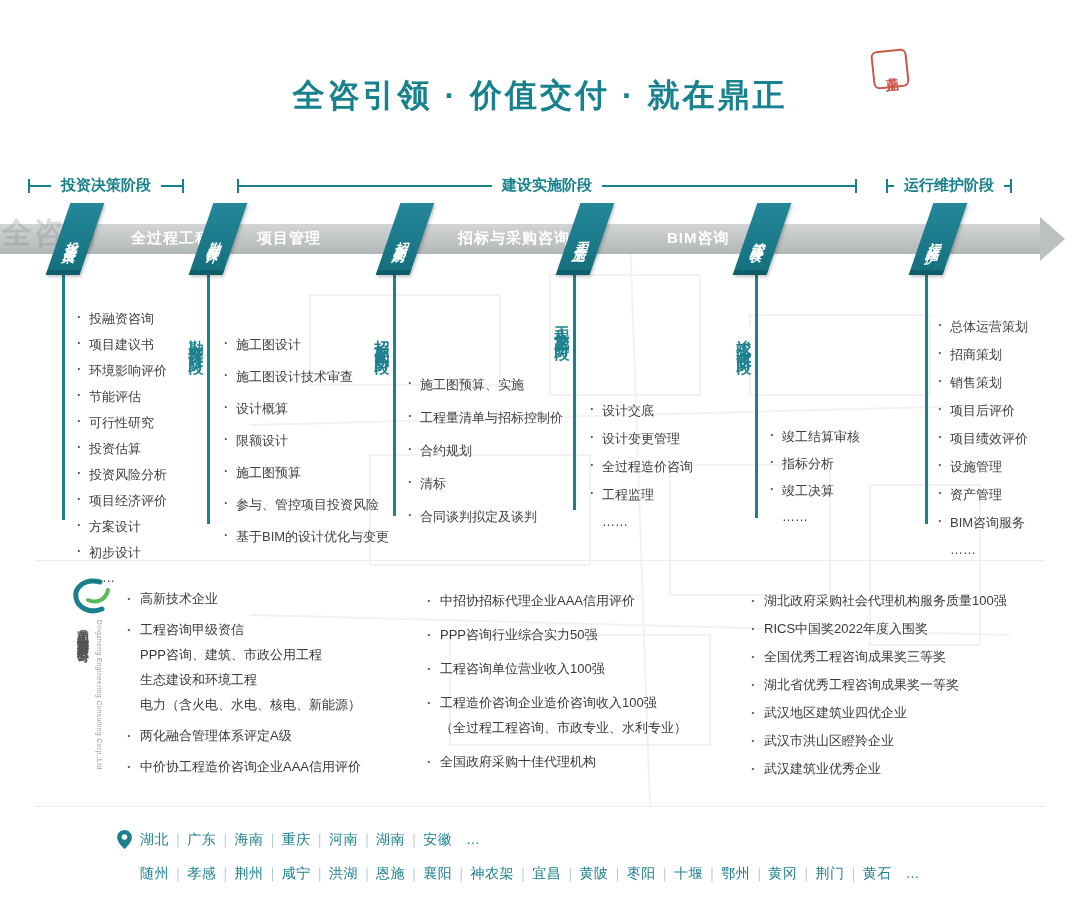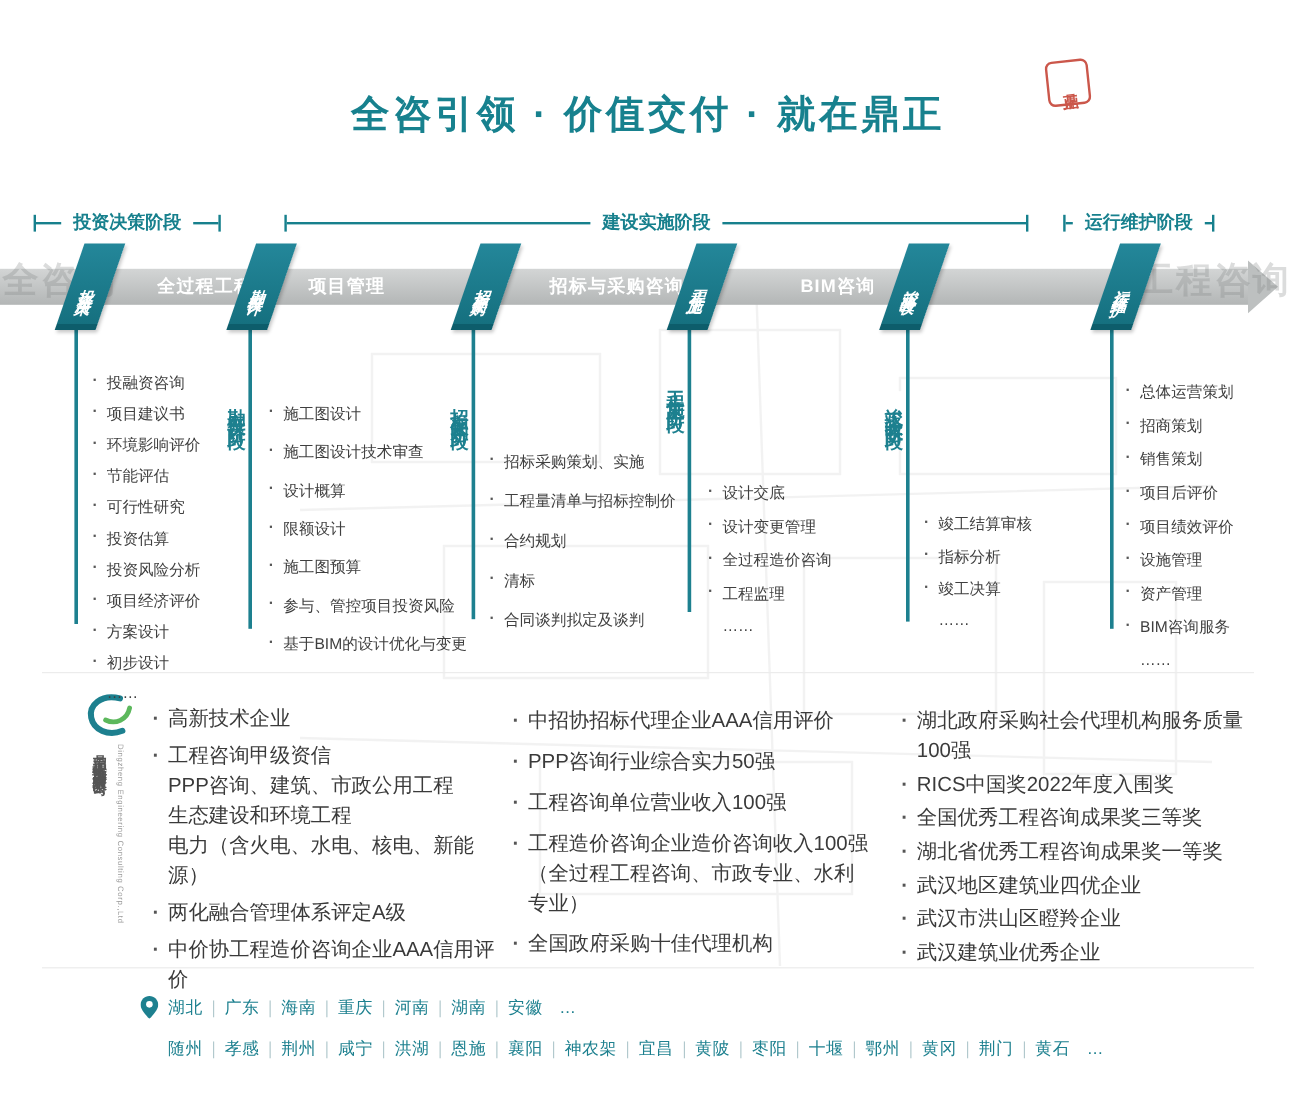--- a/index.html
+++ b/index.html
@@ -79,21 +79,21 @@
   .d1{top:560px}.d2{top:806px}
 
   
   .logo{position:absolute;left:70px;top:576px;}
   .company-cn{position:absolute;left:74px;top:620px;height:170px;writing-mode:vertical-rl;
         font-size:12px;font-weight:700;color:#555;letter-spacing:2px;}
   .company-en{position:absolute;left:96px;top:620px;height:170px;writing-mode:vertical-rl;
         font-size:6.5px;color:#9a9a9a;letter-spacing:.5px;}
 
   
-  .cred{position:absolute;font-size:17px;color:#3a3a3a;}
+  .cred{position:absolute;font-size:13px;color:#3a3a3a;}
   .cred-item{position:relative;padding-left:14px;line-height:25px;white-space:pre-line;}
   .cred-item::before{content:"·";position:absolute;left:1px;top:0;font-weight:700;color:#555;}
   .cc1{left:126px;top:586px;width:300px}.cc1 .cred-item{margin-bottom:6px}
   .cc2{left:426px;top:588px;width:300px}.cc2 .cred-item{margin-bottom:9px}
   .cc3{left:750px;top:588px;width:310px}.cc3 .cred-item{margin-bottom:3px}
 
   
   .pin{position:absolute;left:117px;top:830px;}
   .loc-row{position:absolute;left:140px;font-size:14px;color:#1d808f;letter-spacing:.5px;
         white-space:nowrap;}
@@ -143,21 +143,20 @@
     <div class="tick"></div>
     <div class="hl"></div>
     <span class="lbl">运行维护阶段</span>
     <div class="hl"></div>
     <div class="tick"></div>
   </div>
 
   <div class="band"></div>
   <div class="band-arrow"></div>
   <span class="band-wm wmL">全咨询</span>
-  <span class="band-wm wmR">工程咨询</span>
   <span class="band-label bl1">全过程工程</span>
   <span class="band-label bl2">项目管理</span>
   <span class="band-label bl3">招标与采购咨询</span>
   <span class="band-label bl4">BIM咨询</span>
 
   <div class="ribbon r1">
     <span>投资决策</span>
     </div>
   <div class="ribbon r2">
     <span>勘察设计</span>
@@ -202,21 +201,21 @@
   <div class="col-items c2">
       <div class="li">施工图设计</div>
       <div class="li">施工图设计技术审查</div>
       <div class="li">设计概算</div>
       <div class="li">限额设计</div>
       <div class="li">施工图预算</div>
       <div class="li">参与、管控项目投资风险</div>
       <div class="li">基于BIM的设计优化与变更</div>
     </div>
   <div class="col-items c3">
-      <div class="li">招标采购策划、实施</div>
+      <div class="li">施工图预算、实施</div>
       <div class="li">工程量清单与招标控制价</div>
       <div class="li">合约规划</div>
       <div class="li">清标</div>
       <div class="li">合同谈判拟定及谈判</div>
     </div>
   <div class="col-items c4">
       <div class="li">设计交底</div>
       <div class="li">设计变更管理</div>
       <div class="li">全过程造价咨询</div>
       <div class="li">工程监理</div>

